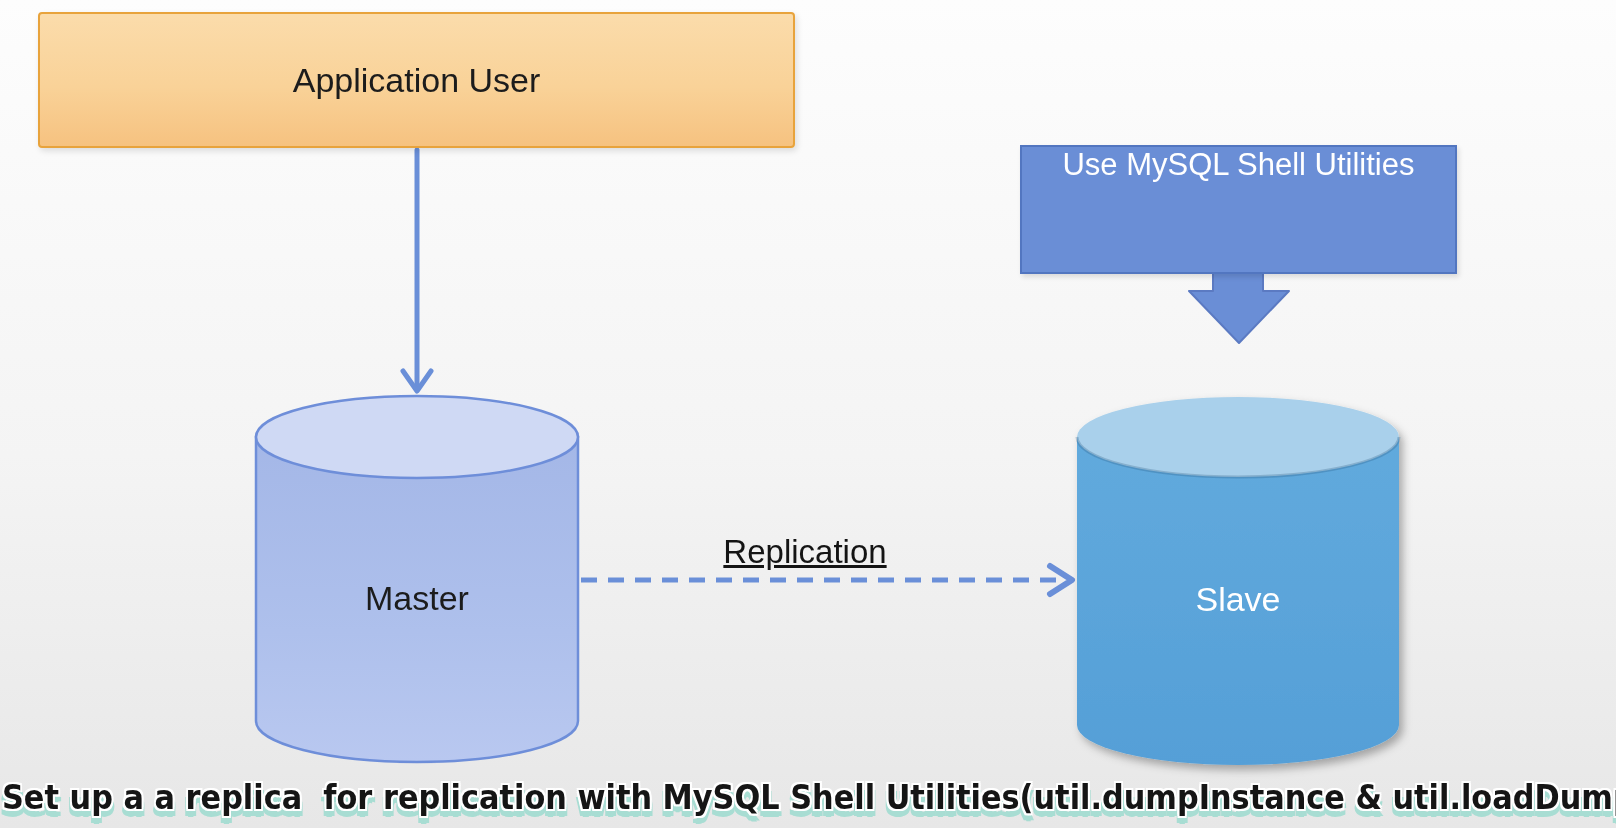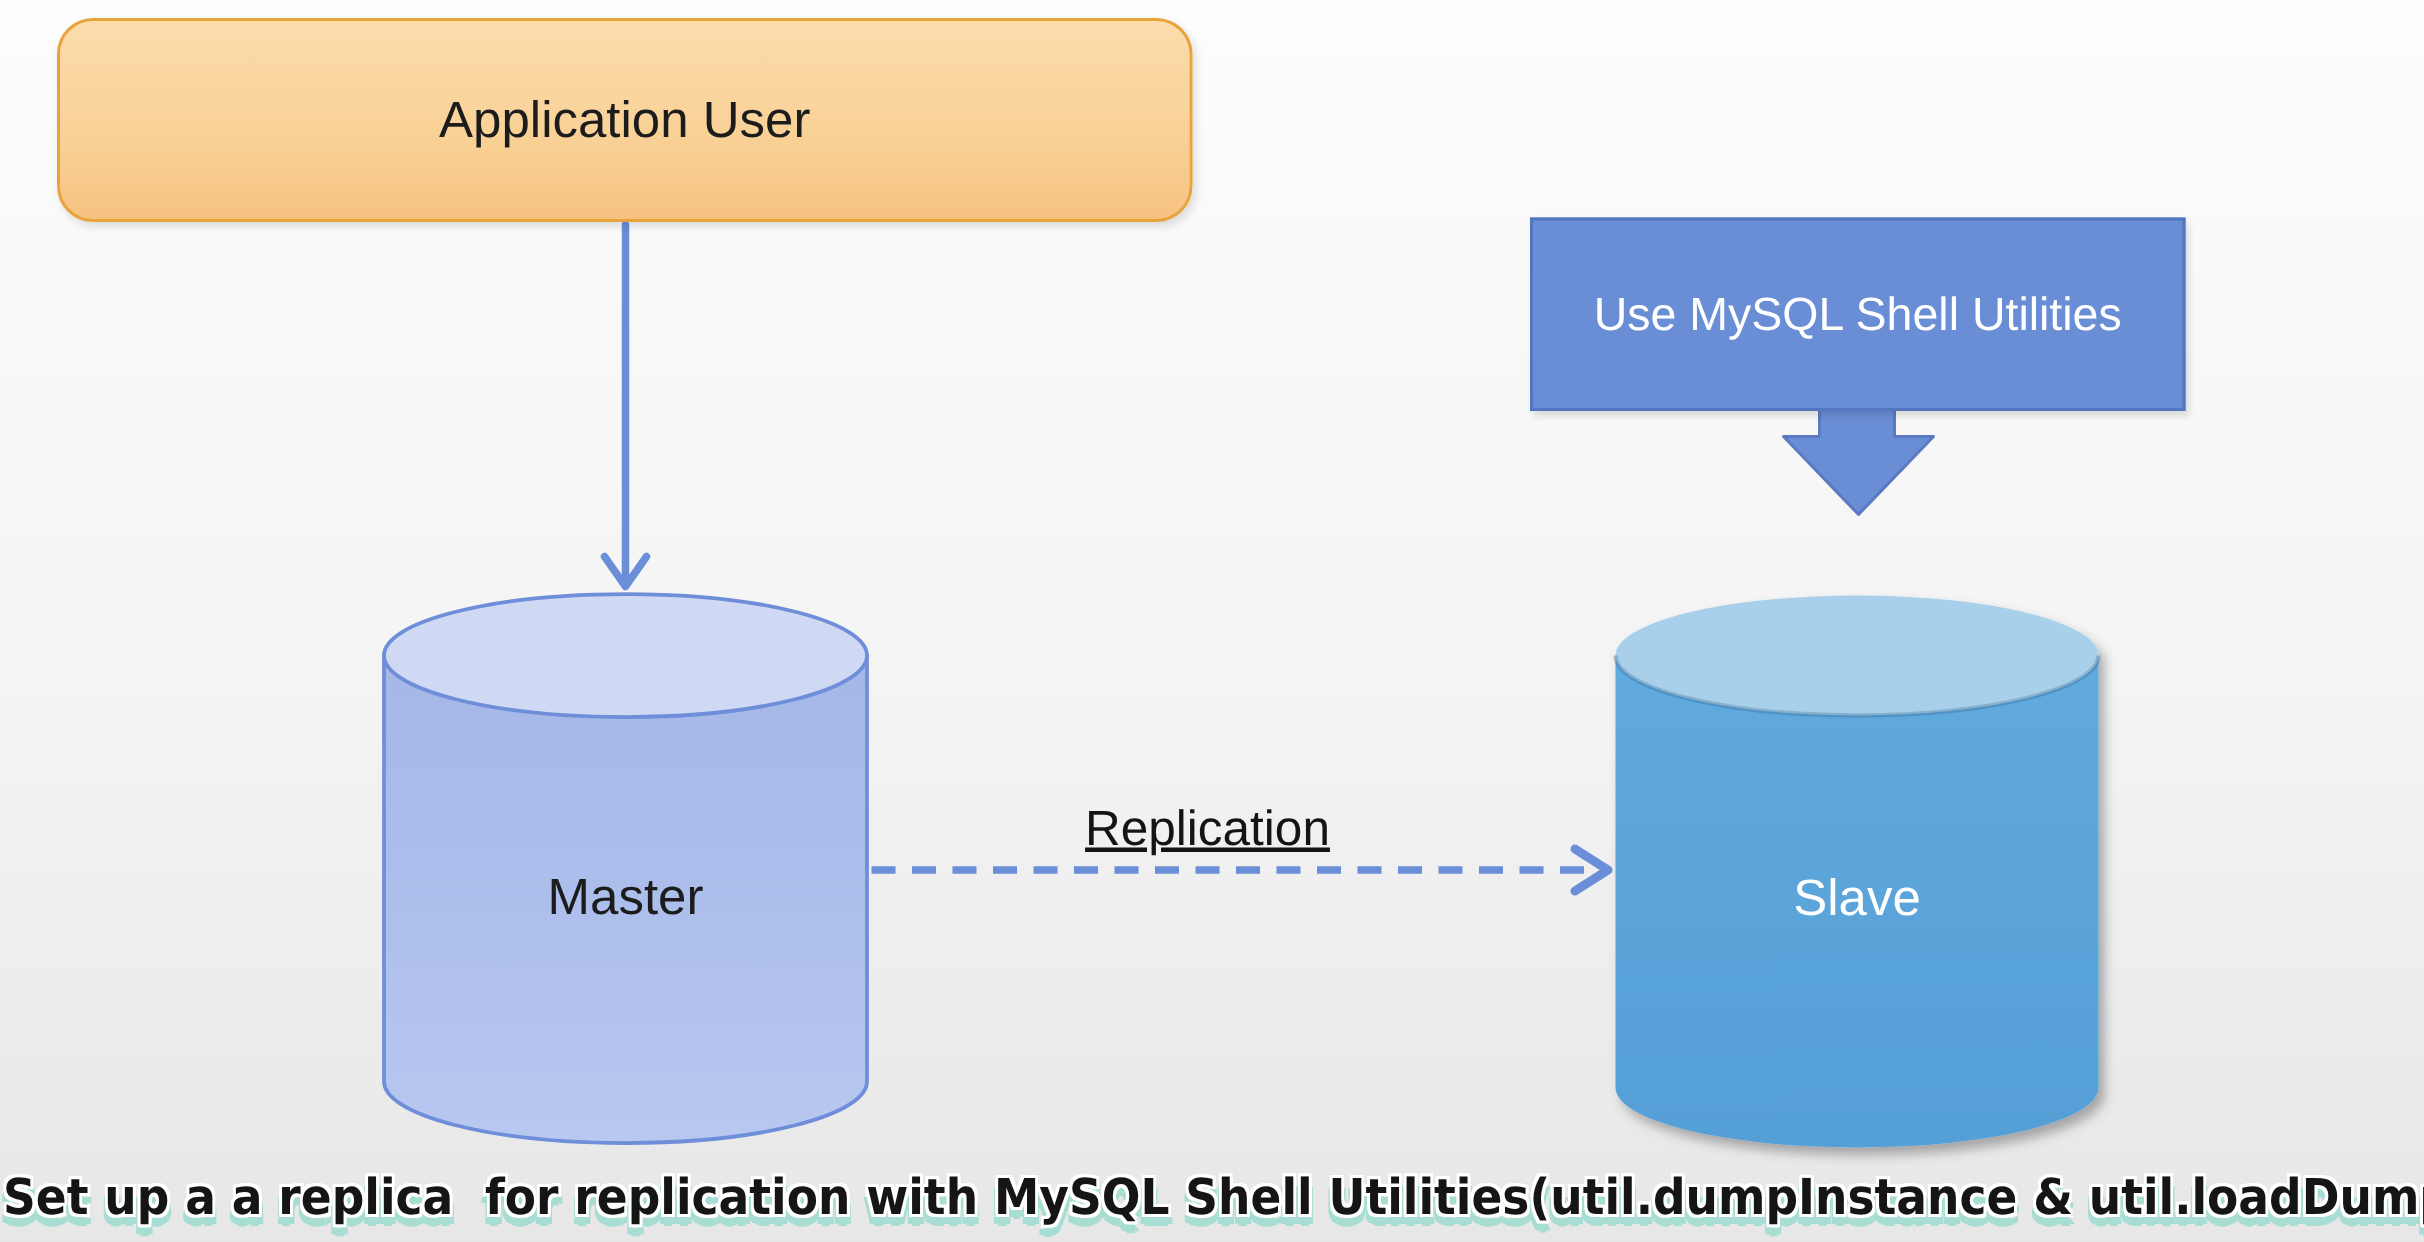--- a/index.html
+++ b/index.html
@@ -25,41 +25,40 @@
     color: #1c1c1c;
     font-size: 34px;
     line-height: 1.1;
   }
 
   
   .app-user-box {
     position: absolute;
     left: 38px; top: 12px;
     width: 753px; height: 132px;
-    border-radius: 24px;
+    border-radius: 4px;
     border: 2.5px solid #e8a33c;
     background: linear-gradient(to bottom, #fbdcab 0%, #f9d298 55%, #f6c280 100%);
     box-shadow: 2px 3px 6px rgba(0,0,0,0.12);
     display: flex;
     align-items: center;
     justify-content: center;
     font-size: 34px;
     color: #1c1c1c;
   }
 
   
   .callout-box {
     position: absolute;
     left: 1020px; top: 145px;
     width: 433px; height: 125px;
     background: #6a8ed6;
     border: 2px solid #5276c0;
     box-shadow: 2px 3px 5px rgba(0,0,0,0.12);
     display: flex;
-    align-items: center;
     justify-content: center;
     font-size: 31px;
     color: #ffffff;
   }
 
   .master-label  { left: 257px;  top: 580px; width: 320px; color: #1c1c1c; }
   .slave-label   { left: 1078px; top: 581px; width: 320px; color: #ffffff; }
   .replication-label { left: 655px; top: 534px; width: 300px; font-size: 33px; color: #141414; text-decoration: underline; }
 
   

